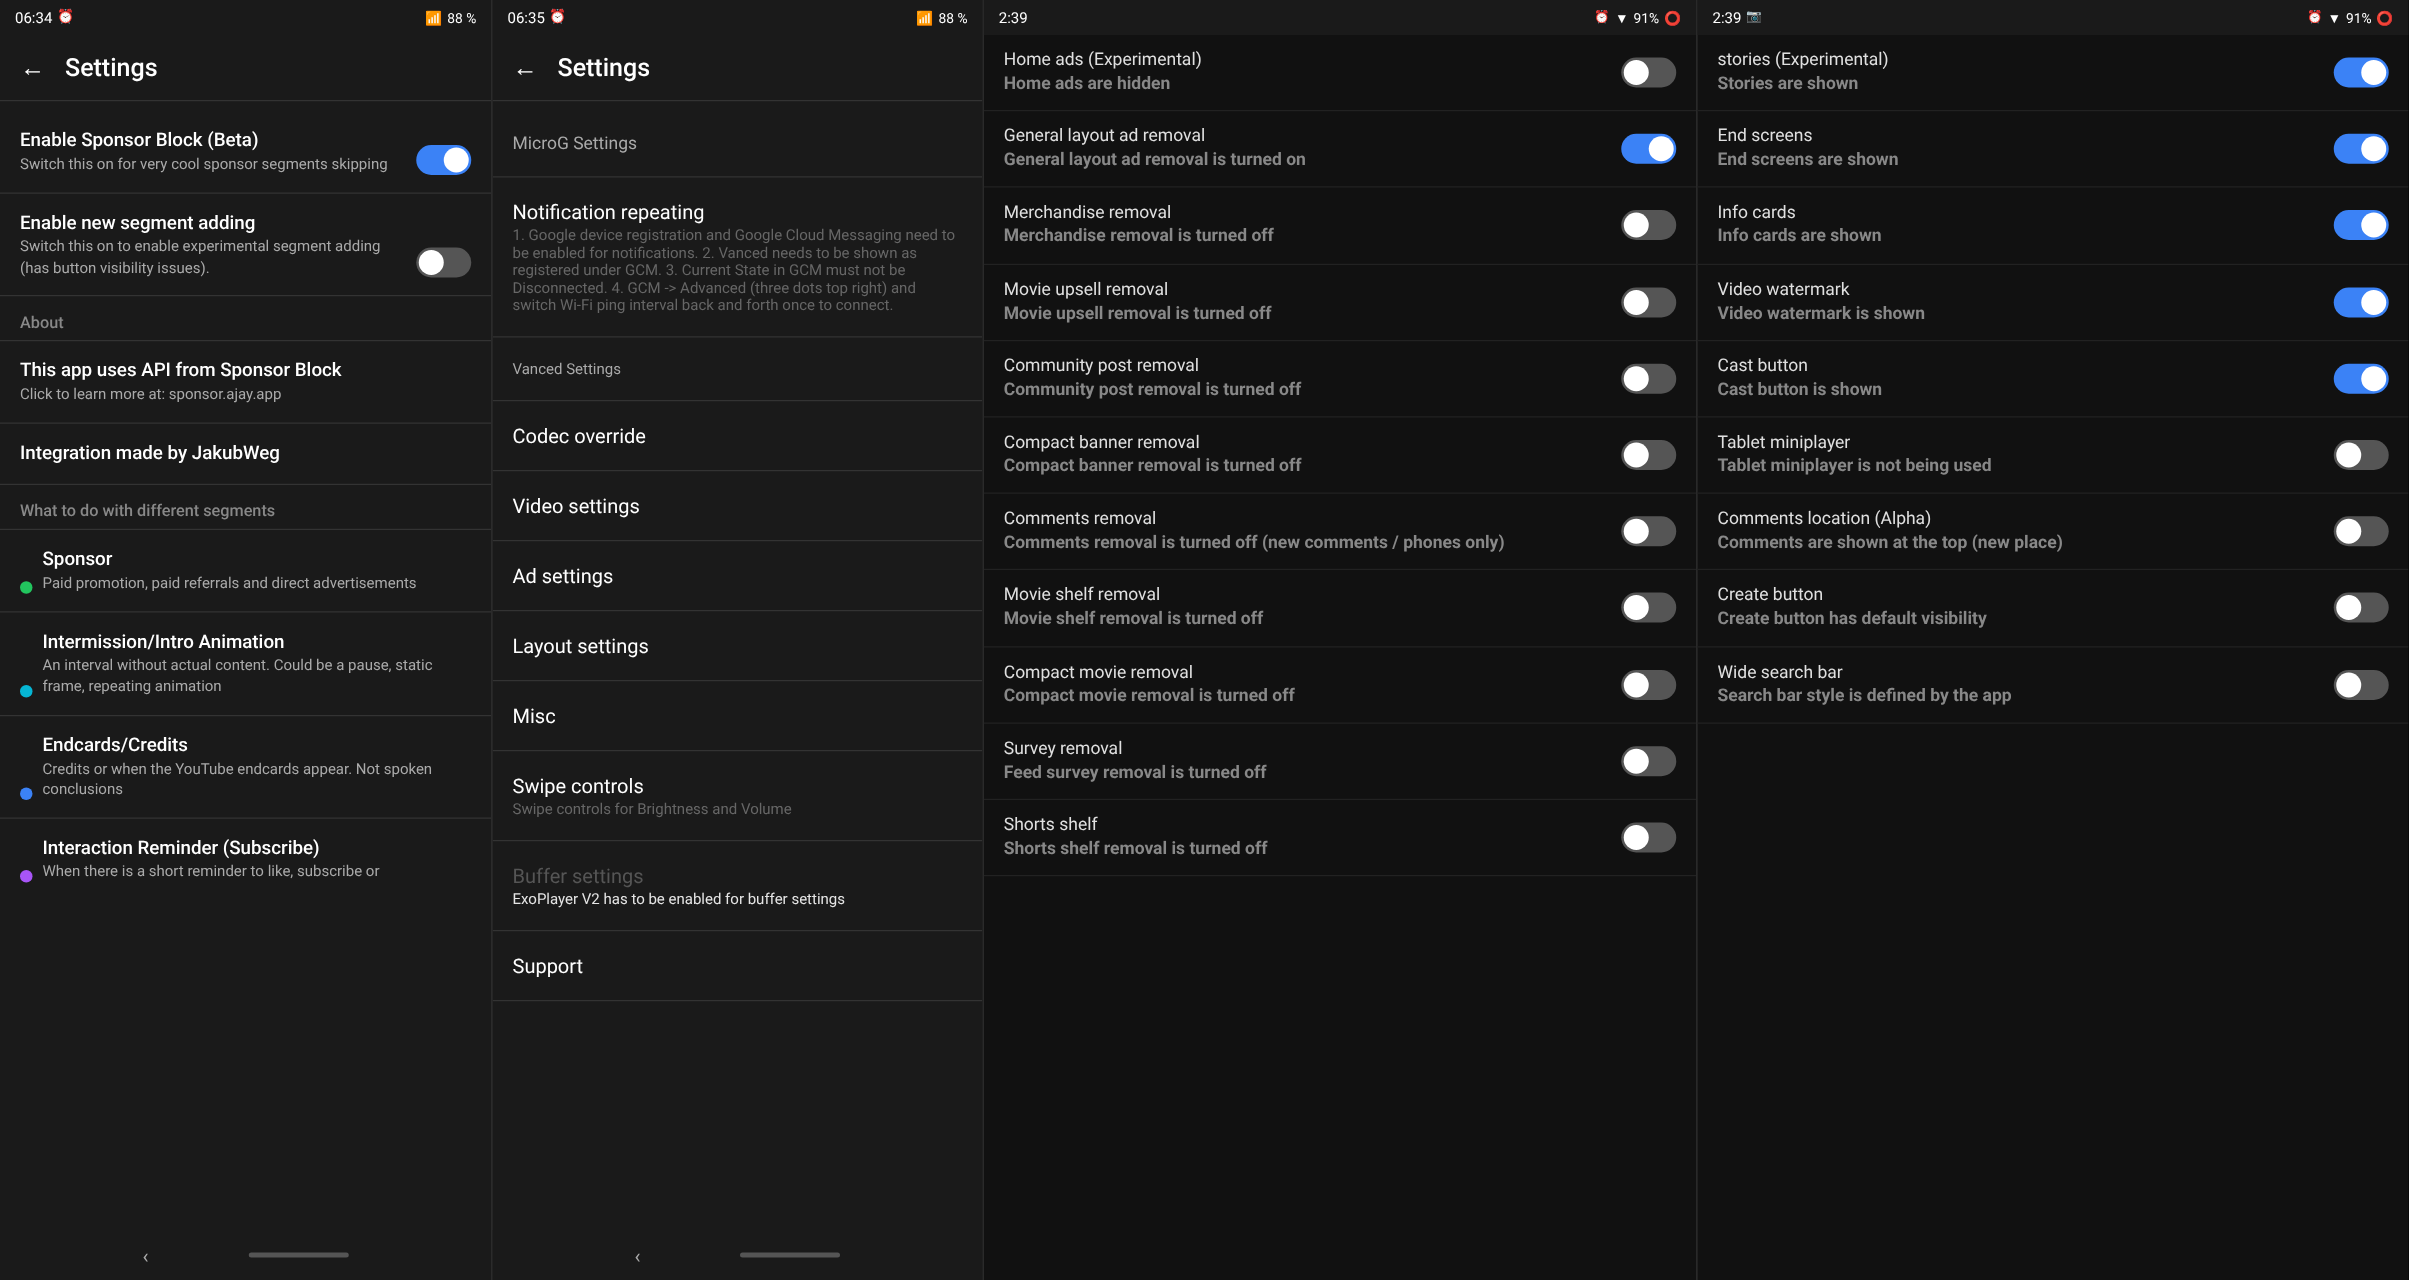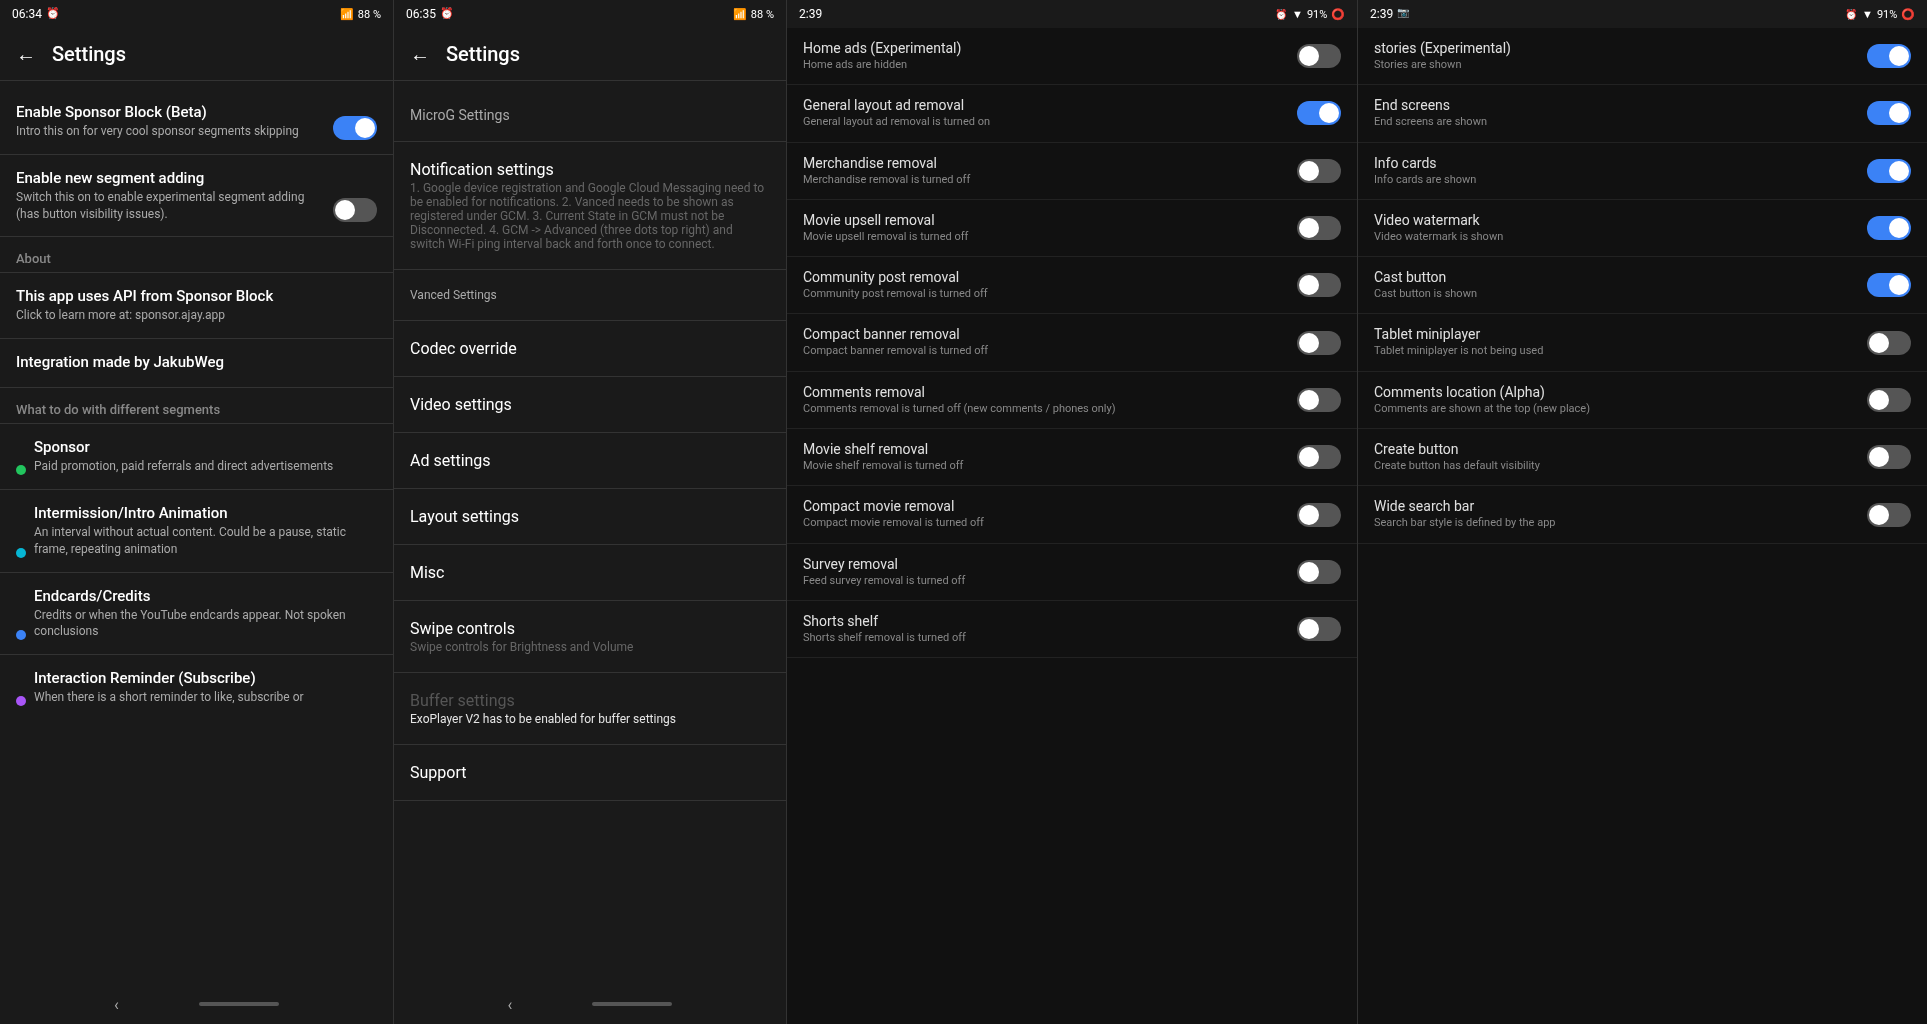--- a/index.html
+++ b/index.html
@@ -181,21 +181,21 @@
     }
     .toggle-row {
       display: flex;
       align-items: center;
       justify-content: space-between;
       padding: 12px 16px;
       border-bottom: 1px solid #222;
     }
     .toggle-row-text { flex: 1; }
     .toggle-row-title { font-size: 14px; color: #e0e0e0; margin-bottom: 2px; }
-    .toggle-row-sub { font-size: 11px; color: #888; line-height: 1.3; }
+    .toggle-row-sub { font-size: 14px; color: #888; line-height: 1.3; font-weight: bold; }
 
     
     .panel-4 {
       width: 570px;
       flex-shrink: 0;
       border-left: 1px solid #333;
       background: #111;
     }
     .panel-4 .content {
       flex: 1;
@@ -222,21 +222,21 @@
   <div class="top-bar">
     <span class="back-btn">←</span>
     <span class="top-bar-title">Settings</span>
   </div>
   <div class="divider"></div>
   <div class="content">
 
     <div class="setting-item">
       <div class="setting-item-text">
         <div class="setting-item-title">Enable Sponsor Block (Beta)</div>
-        <div class="setting-item-sub">Intro this on for very cool sponsor segments skipping</div>
+        <div class="setting-item-sub">Switch this on for very cool sponsor segments skipping</div>
       </div>
       <div class="toggle on"></div>
     </div>
     <div class="divider"></div>
 
     <div class="setting-item">
       <div class="setting-item-text">
         <div class="setting-item-title">Enable new segment adding</div>
         <div class="setting-item-sub">Switch this on to enable experimental segment adding (has button visibility issues).</div>
       </div>
@@ -324,21 +324,21 @@
   </div>
   <div class="divider"></div>
   <div class="content">
 
     <div class="menu-item">
       <div style="color:#aaa;font-size:14px;">MicroG Settings</div>
     </div>
     <div class="divider"></div>
 
     <div class="menu-item">
-      <div>Notification settings</div>
+      <div>Notification repeating</div>
       <div class="menu-item-sub">1. Google device registration and Google Cloud Messaging need to be enabled for notifications. 2. Vanced needs to be shown as registered under GCM. 3. Current State in GCM must not be Disconnected. 4. GCM -&gt; Advanced (three dots top right) and switch Wi-Fi ping interval back and forth once to connect.</div>
     </div>
     <div class="divider"></div>
 
     <div class="menu-item">
       <div style="color:#aaa;font-size:12px;">Vanced Settings</div>
     </div>
     <div class="divider"></div>
 
     <div class="menu-item">

